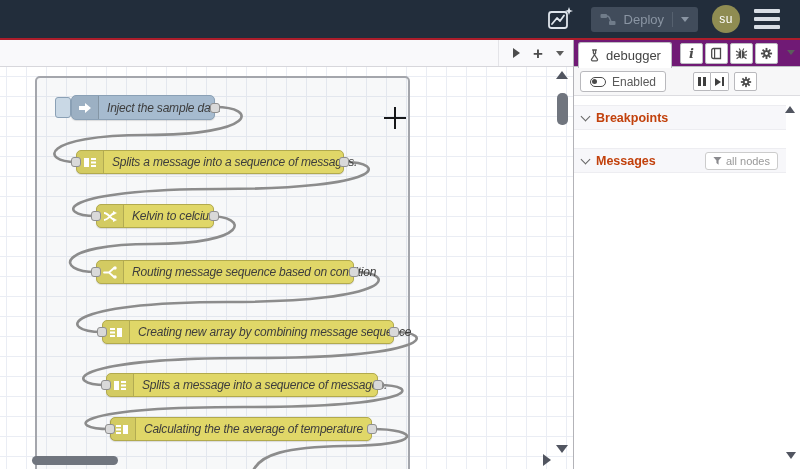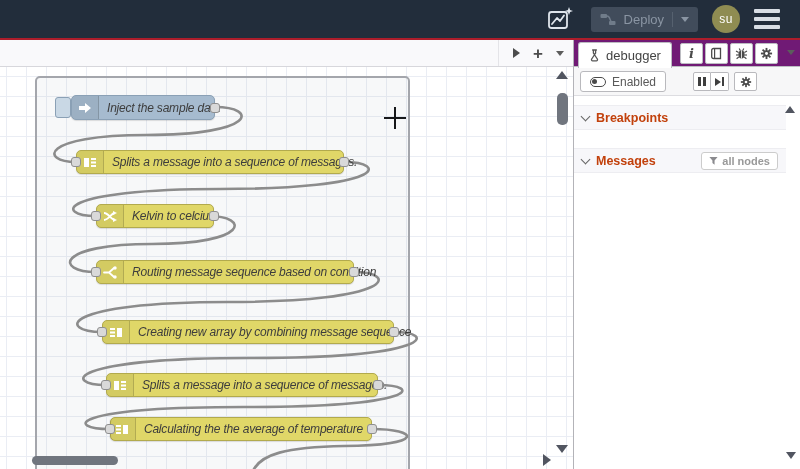--- a/index.html
+++ b/index.html
@@ -89,21 +89,21 @@
   .step-glyph .t{width:0;height:0;border-top:4.5px solid transparent;border-bottom:4.5px solid transparent;border-left:6px solid #3f3f3f;}
   .step-glyph .b{width:2px;height:9px;background:#3f3f3f;}
   .gear-btn{position:absolute;left:160px;top:5px;width:23px;height:19px;background:#fff;border:1px solid #b9b9bd;border-radius:2px;
         display:flex;align-items:center;justify-content:center;cursor:pointer;padding:0;box-sizing:border-box;}
 
   .section-hdr{position:absolute;left:0;width:212px;height:25px;background:#f7f7fa;border-top:1px solid #ededf1;border-bottom:1px solid #ededf1;
         display:flex;align-items:center;padding:0 8px;gap:7px;box-sizing:border-box;cursor:pointer;}
   .section-hdr .stitle{font-size:12.5px;font-weight:bold;color:#c2410c;}
   .chev-down{width:6px;height:6px;border-left:1.6px solid #666;border-bottom:1.6px solid #666;transform:rotate(-45deg);margin-top:-3px;}
   .filter-btn{margin-left:auto;height:18px;padding:0 7px;background:#fff;border:1px solid #ccc;border-radius:3px;display:flex;
-        align-items:center;gap:4px;font-size:11px;color:#999;cursor:pointer;box-sizing:border-box;font-weight:bold;}
+        align-items:center;gap:4px;font-size:11px;color:#999;cursor:pointer;box-sizing:border-box;}
   .side-scroll-up{position:absolute;right:5px;top:66px;}
   .side-scroll-dn{position:absolute;right:4px;top:412px;}
   .tri.up-sm{border-left:5px solid transparent;border-right:5px solid transparent;border-bottom:7px solid #515560;}
   .tri.down-sm{border-left:5px solid transparent;border-right:5px solid transparent;border-top:7px solid #515560;}
 </style>
 </head>
 <body>
 
 <div id="app">
 

